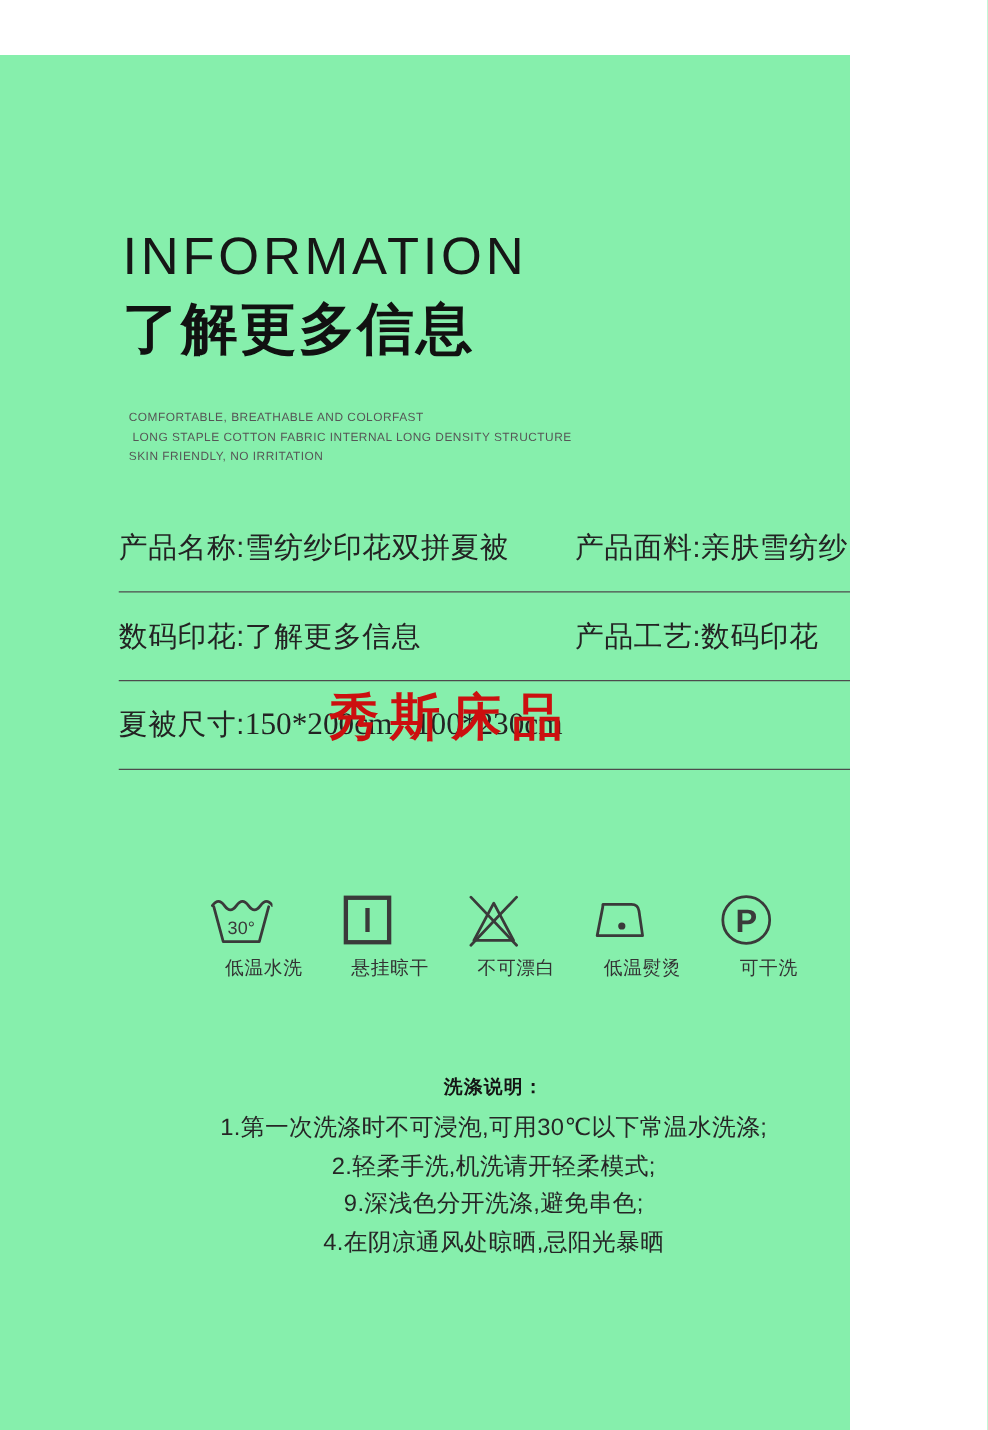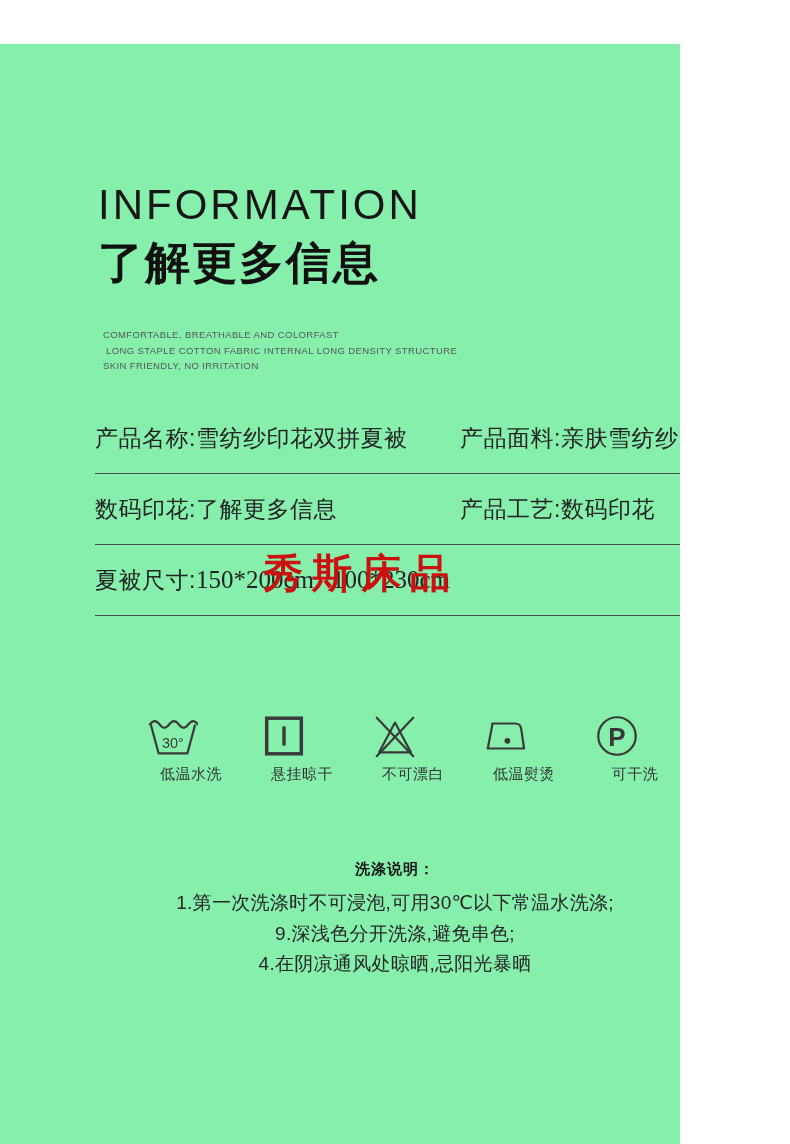--- a/index.html
+++ b/index.html
@@ -58,21 +58,21 @@
   .watermark{
     position:absolute;left:263px;top:546px;
     font-family:"DejaVu Serif","Liberation Serif",serif;
     font-size:40px;font-weight:700;letter-spacing:9px;
     color:#cc0f0f;white-space:nowrap;
     pointer-events:none;
   }
   
   .care-row{
     position:absolute;left:0;top:714px;width:790px;
-    display:flex;justify-content:center;gap:48px;
+    display:flex;justify-content:center;gap:38px;
   }
   .care-item{
     width:63px;
     display:flex;flex-direction:column;align-items:center;
   }
   .care-item svg{display:block;}
   .care-label{
     margin-top:7px;
     font-size:15px;color:#333333;letter-spacing:.5px;
     white-space:nowrap;
@@ -179,17 +179,18 @@
         <text class="icon-glyph-text" x="26" y="32" font-size="27" font-weight="600" text-anchor="middle">P</text>
       </svg>
       <div class="care-label">可干洗</div>
     </div>
 
   </div>
 
   <div class="wash">
     <div class="wash-title">洗涤说明：</div>
     <div class="wash-step">1.第一次洗涤时不可浸泡,可用30℃以下常温水洗涤;</div>
+    <div class="wash-step">2.轻柔手洗,机洗请开轻柔模式;</div>
     <div class="wash-step">9.深浅色分开洗涤,避免串色;</div>
     <div class="wash-step">4.在阴凉通风处晾晒,忌阳光暴晒</div>
   </div>
 
 </div>
 
 </body></html>

